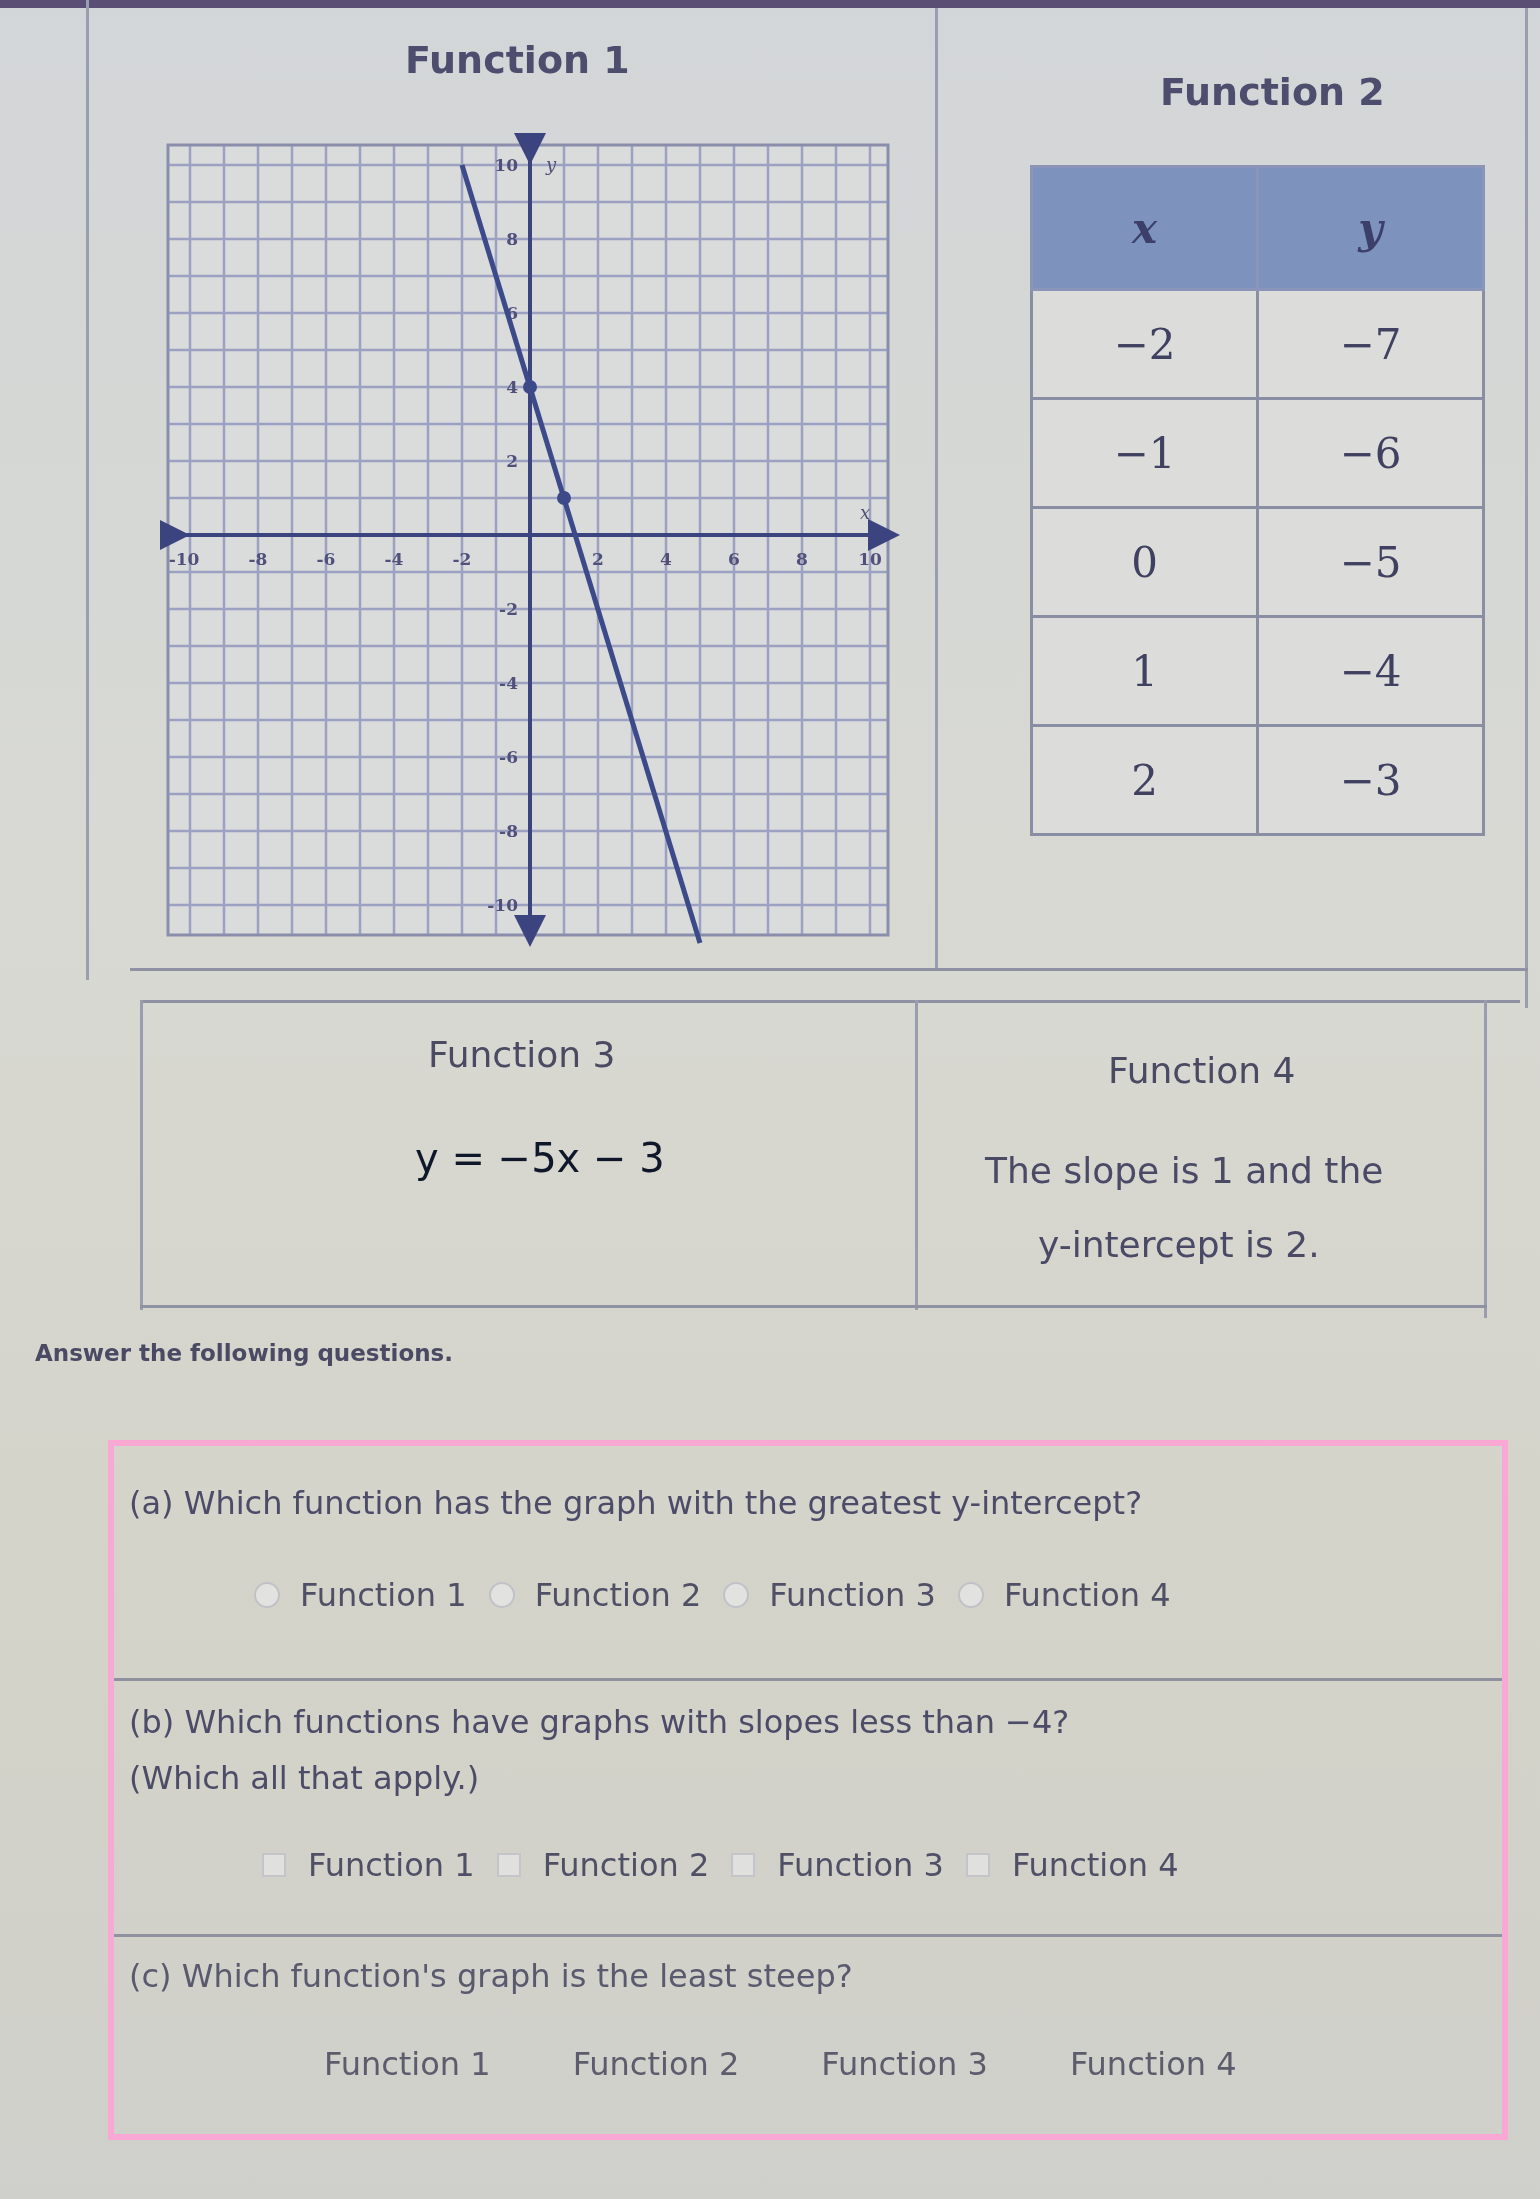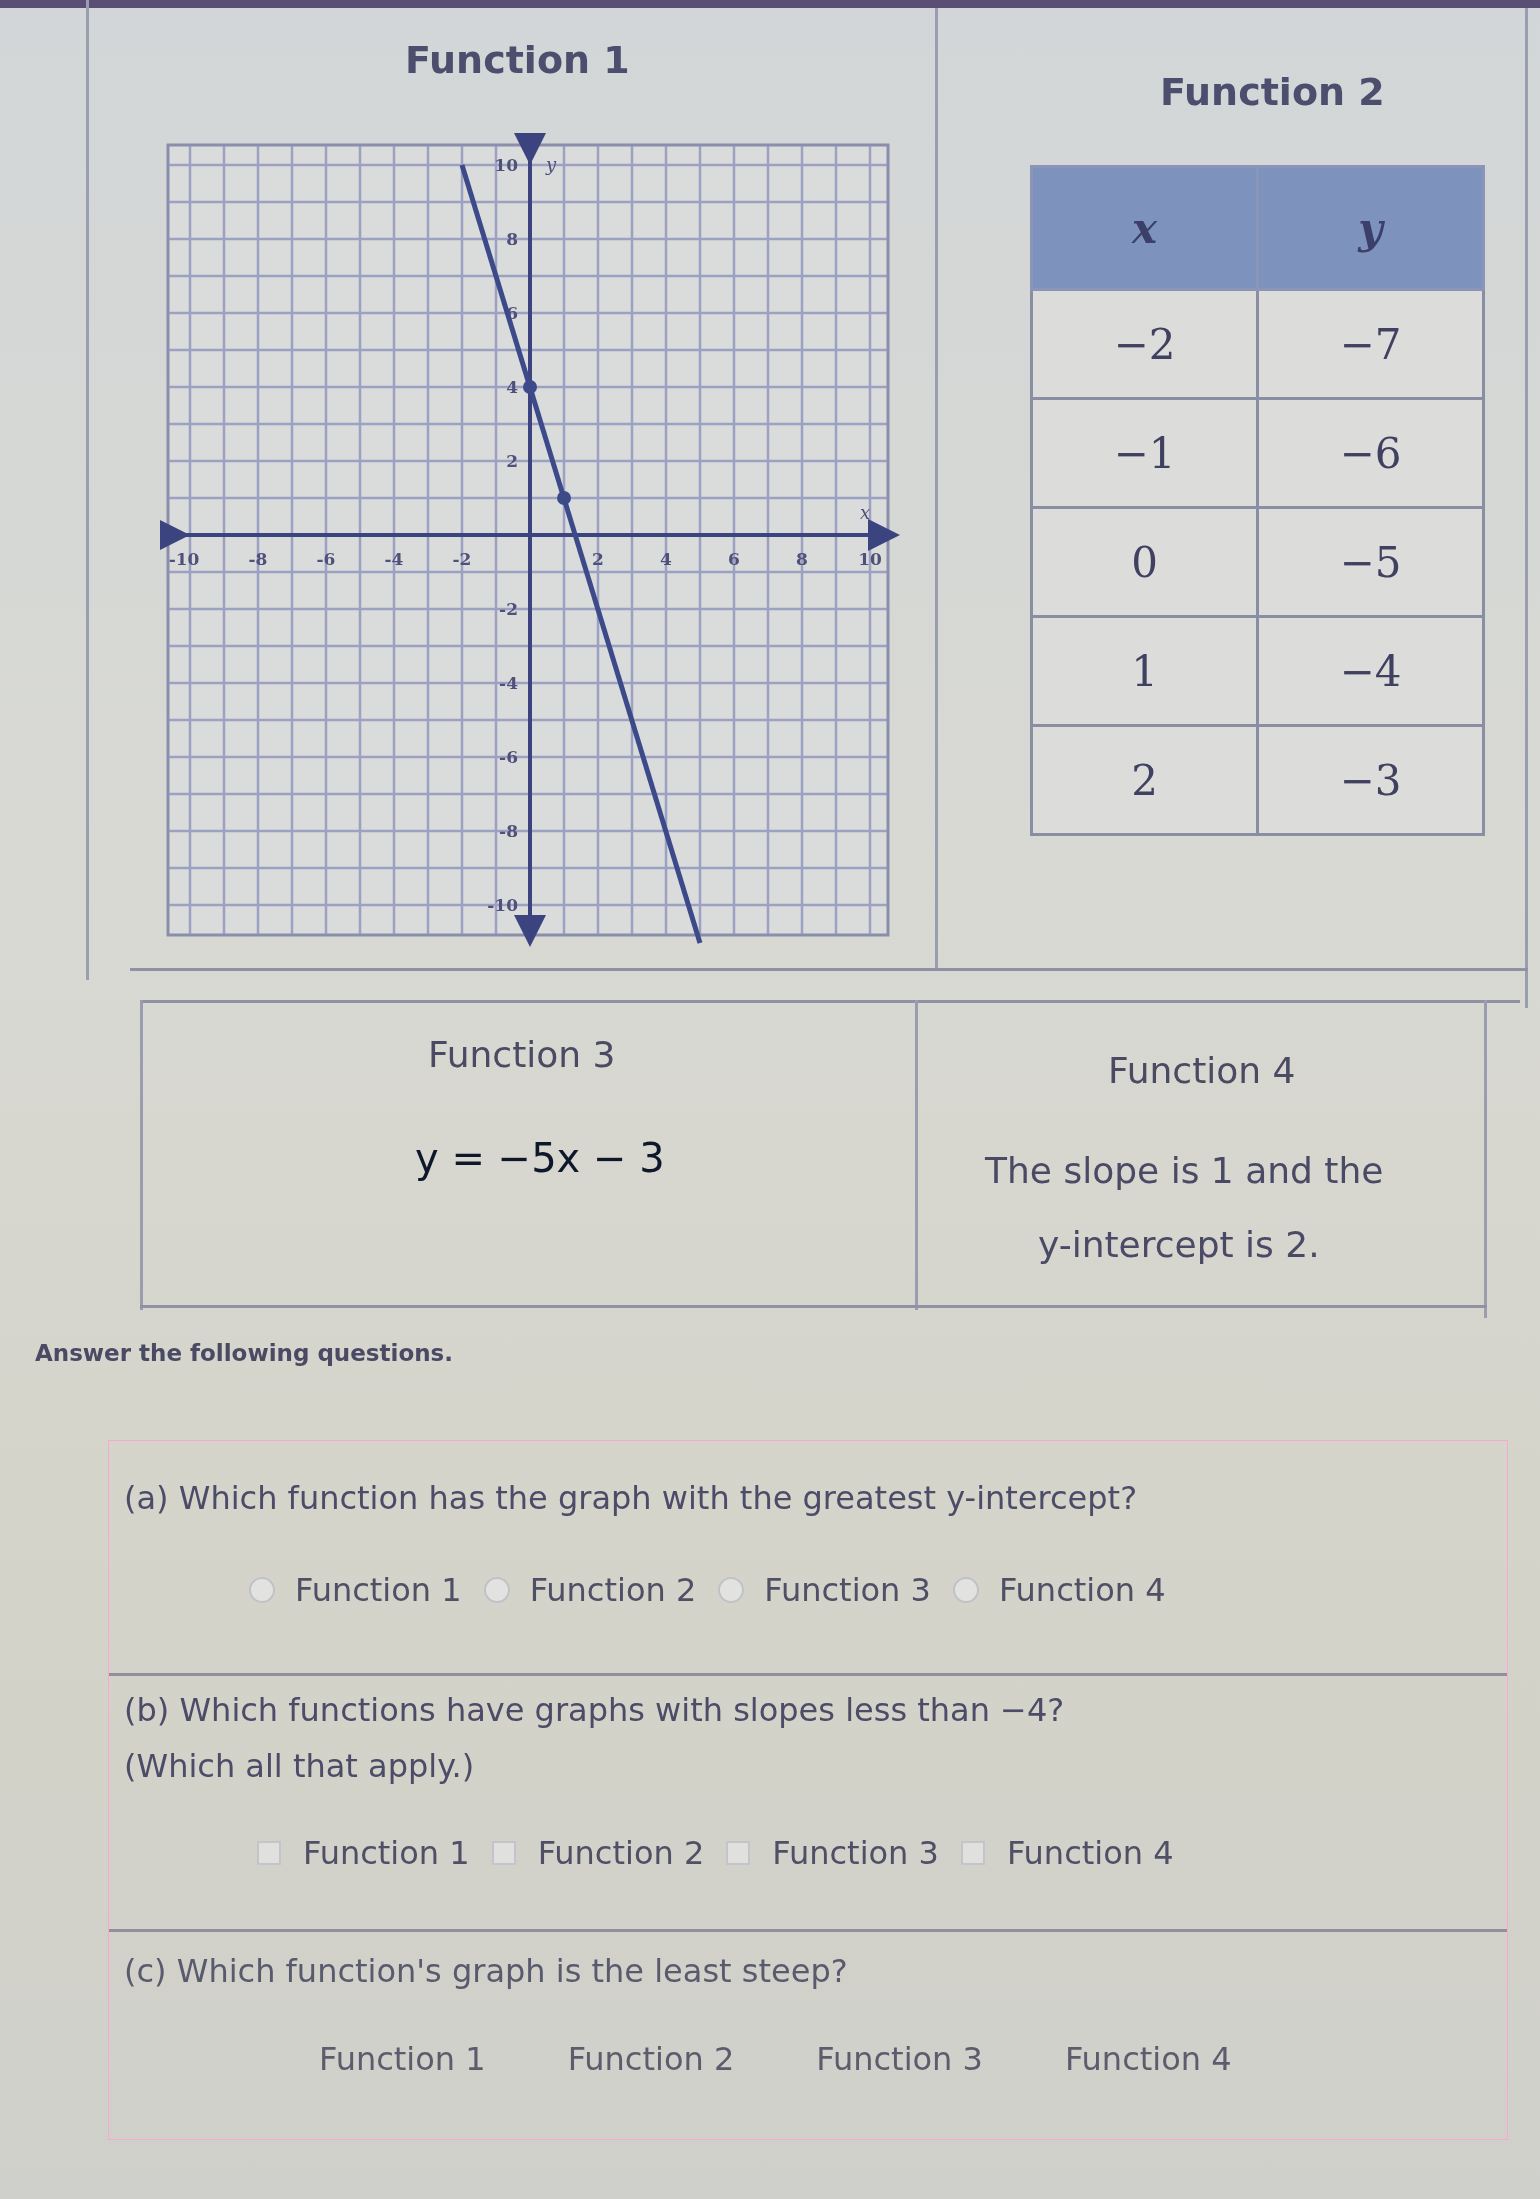--- a/index.html
+++ b/index.html
@@ -25,21 +25,21 @@
       border-collapse: collapse; font-family: "DejaVu Serif", serif; font-size: 42px; color: #404060;
     }
     table.xy th { background: #7d93bd; height: 118px; font-style: italic; font-weight: bold; color: #3b3f6a; border: 3px solid #8b95b8; }
     table.xy td { height: 104px; text-align: center; border: 3px solid #8a8ea2; background: #dcdddb; }
 
     .eq { position: absolute; font-size: 40px; color: #0f172a; white-space: nowrap; }
     .desc { position: absolute; font-size: 36px; color: #4a4a66; text-align: center; line-height: 74px; white-space: nowrap; }
 
     .instructions { position: absolute; left: 35px; top: 1340px; font-size: 23px; font-weight: bold; color: #4a4a64; }
 
-    .qbox { position: absolute; left: 108px; top: 1440px; width: 1400px; height: 700px; border: 1px solid #f9a8d4; box-sizing: border-box; }
+    .qbox { position: absolute; left: 108px; top: 1440px; width: 1400px; height: 700px; border: 6px solid #f9a8d4; box-sizing: border-box; }
     .qsection { position: absolute; left: 0; width: 100%; }
     .qsep { position: absolute; left: 0; width: 100%; height: 3px; background: #8f919e; }
     .qtext { position: absolute; left: 15px; font-size: 32px; color: #4c4c68; white-space: nowrap; }
     .opts { position: absolute; display: flex; align-items: center; font-size: 32px; color: #4f4f66; white-space: nowrap; }
     .opt { display: flex; align-items: center; margin-right: 22px; }
     .radio { width: 22px; height: 22px; border-radius: 50%; border: 2px solid #c0c2c8; background: #e2e3e0; margin-right: 20px; }
     .check { width: 20px; height: 20px; border: 2px solid #c3c5cb; background: #e0e1de; margin-right: 22px; }
     .noctrl { width: 22px; margin-right: 38px; }
   </style>
 </head>
@@ -209,21 +209,21 @@
           <span>Function 3</span>
         </div>
       <div class="opt">
           <span class="radio"></span>
           <span>Function 4</span>
         </div>
     </div>
   </div>
   <div class="qsep" style="top:232px;"></div>
 
-  <div class="qsection" style="top:228px; height:250px;">
+  <div class="qsection" style="top:235px; height:250px;">
     <div class="qtext" style="top:22px;">(b) Which functions have graphs with slopes less than −4?</div>
     <div class="qtext" style="top:78px;">(Which all that apply.)</div>
     <div class="opts" style="left:148px; top:165px;">
       <div class="opt">
           <span class="check"></span>
           <span>Function 1</span>
         </div>
       <div class="opt">
           <span class="check"></span>
           <span>Function 2</span>

